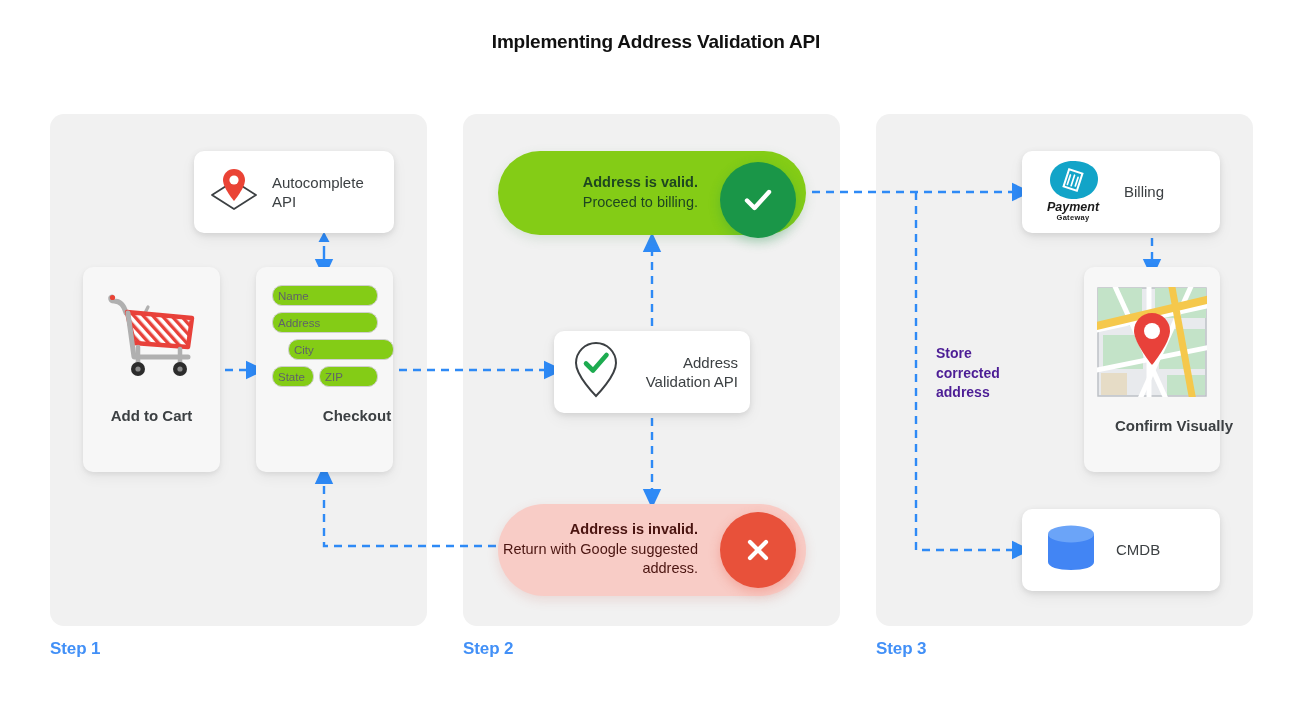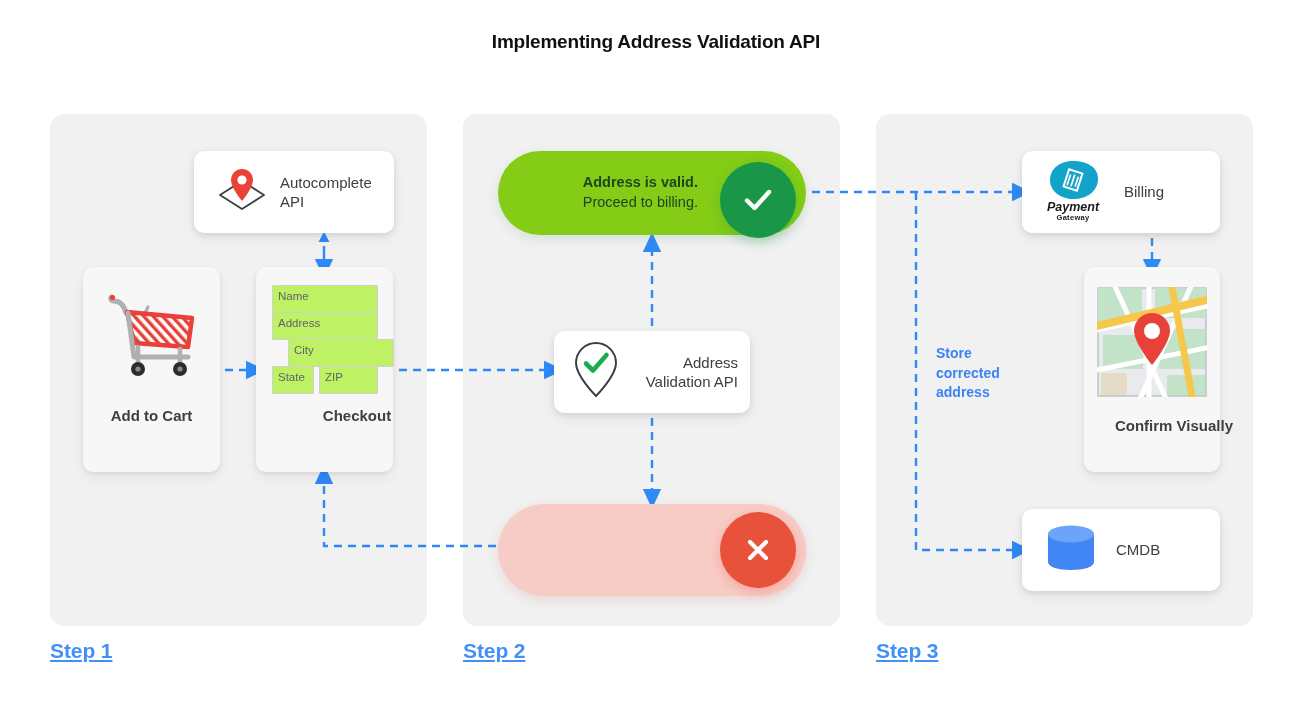--- a/index.html
+++ b/index.html
@@ -33,25 +33,24 @@
     position: absolute;
     background: #F1F1F1;
     border-radius: 14px;
   }
   #panel-1 { left: 50px;  top: 114px; width: 377px; height: 512px; }
   #panel-2 { left: 463px; top: 114px; width: 377px; height: 512px; }
   #panel-3 { left: 876px; top: 114px; width: 377px; height: 512px; }
 
   .step-label {
     position: absolute;
-    font-size: 21px;
+    font-size: 17px;
     font-weight: bold;
     color: #4290F7;
     letter-spacing: -0.1px;
-    text-decoration: underline;
   }
   #step-label-1 { left: 50px;  top: 639px; }
   #step-label-2 { left: 463px; top: 639px; }
   #step-label-3 { left: 876px; top: 639px; }
 
   
   .card {
     position: absolute;
     background: #ffffff;
     border-radius: 10px;
@@ -74,21 +73,21 @@
     font-size: 15px;
     font-weight: bold;
     color: #3C4043;
     text-align: center;
     line-height: 1.25;
   }
 
   
   #card-autocomplete {
     left: 194px; top: 151px; width: 200px; height: 82px;
-    display: flex; align-items: center; padding-left: 20px;
+    display: flex; align-items: center; padding-left: 12px;
   }
   #card-autocomplete .ac-text { margin-left: 10px; width: 110px; }
 
   
   #card-addtocart {
     left: 83px; top: 267px; width: 137px; height: 205px;
   }
   #card-addtocart .icon-wrap {
     position: absolute; left: 0; top: 18px; width: 137px;
     display: flex; justify-content: center;
@@ -96,29 +95,29 @@
   #card-addtocart .lbl {
     position: absolute; left: 0; top: 140px; width: 137px;
   }
 
   
   #card-checkout {
     left: 256px; top: 267px; width: 137px; height: 205px;
   }
   .form-field {
     position: absolute;
-    background: #bef264;
+    background: #84cc16;
     border: 1px solid #CFCFCF;
-    border-radius: 1px;
+    border-radius: 10px;
     box-sizing: border-box;
     font-size: 11.5px;
     color: #5F6368;
     padding-left: 5px;
     line-height: 20px;
-    height: 28px;
+    height: 21px;
   }
   #ff-name    { left: 16px; top: 18px;  width: 106px; }
   #ff-address { left: 16px; top: 45px;  width: 106px; }
   #ff-city    { left: 16px; top: 72px;  width: 106px; margin-left: 16px; }
   #ff-state   { left: 16px; top: 99px;  width: 42px;  }
   #ff-zip     { left: 63px; top: 99px;  width: 59px;  }
   #card-checkout .lbl {
     position: absolute; left: 0; top: 140px; width: 138px; margin-left: 32px;
   }
 
@@ -195,21 +194,21 @@
     display: flex; align-items: center; padding-left: 22px;
   }
   #card-cmdb .c-text { margin-left: 18px; }
 
   
   #annot-store {
     position: absolute;
     left: 936px; top: 344px; width: 92px;
     font-size: 14px;
     font-weight: bold;
-    color: #3b82f6;
+    color: #4c1d95;
     line-height: 1.4;
   }
 
   
   #connectors {
     position: absolute;
     left: 0; top: 0;
     width: 1312px; height: 704px;
     pointer-events: none;
   }
@@ -318,20 +317,24 @@
     <span>
       <svg width="48" height="60" viewBox="0 0 48 60">
         <path d="M24,3 C12.9,3 4,11.9 4,23 C4,36 24,56 24,56 C24,56 44,36 44,23 C44,11.9 35.1,3 24,3 Z" fill="none" stroke="#3C4043" stroke-width="2"></path>
         <path d="M14,23.5 L21,30.5 L34.5,15" fill="none" stroke="#1DAB50" stroke-width="4.6" stroke-linecap="round" stroke-linejoin="round"></path>
       </svg>
     </span>
     <div class="av-text card-label">Address Validation API</div>
   </div>
 
   <div class="pill" id="pill-invalid">
+    <div class="pill-text">
+      <span class="t1">Address is invalid.</span>
+      <span class="t2">Return with Google suggested address.</span>
+    </div>
     <div class="pill-badge" id="badge-invalid">
       <svg width="40" height="40" viewBox="0 0 40 40">
         <path d="M12,12 L28,28 M28,12 L12,28" fill="none" stroke="#ffffff" stroke-width="4.2" stroke-linecap="round"></path>
       </svg>
     </div>
   </div>
 
   <div class="card" id="card-billing">
     <span>
       <svg width="74" height="66" viewBox="0 0 74 66">

